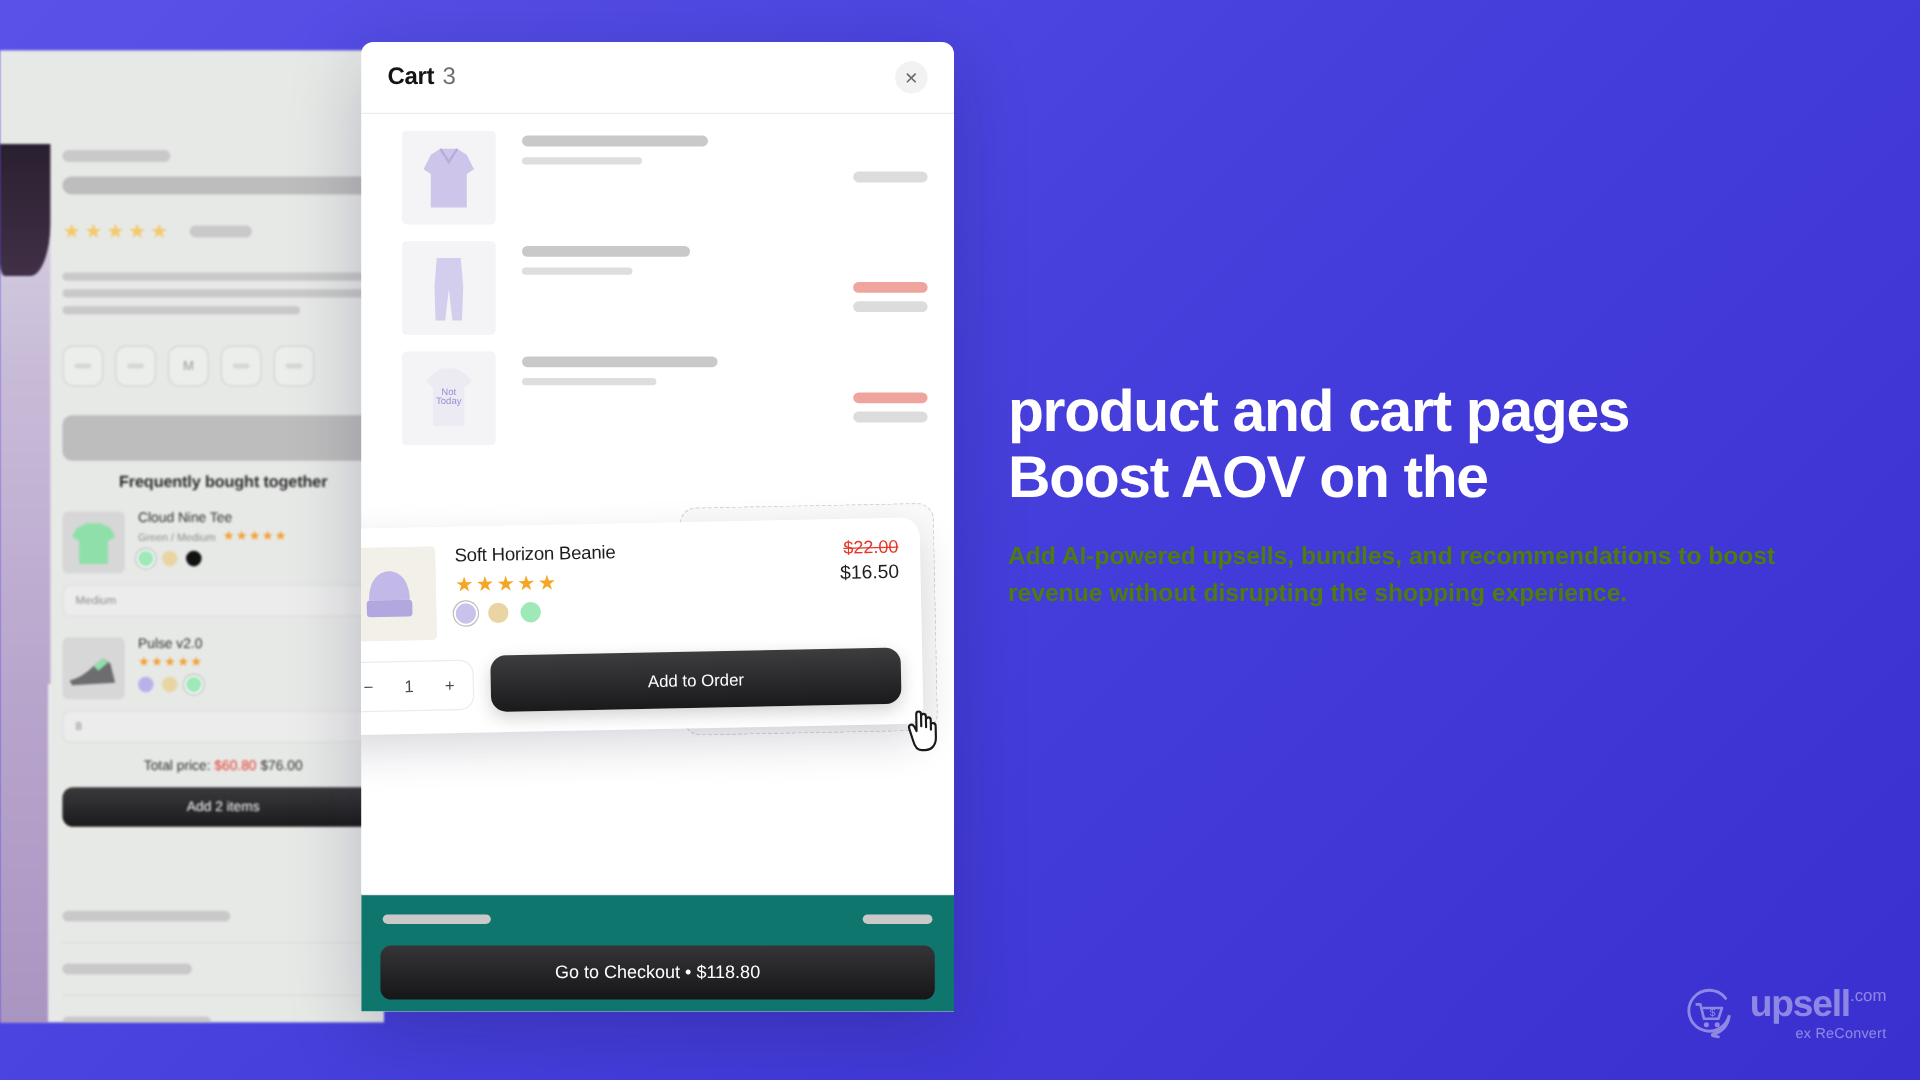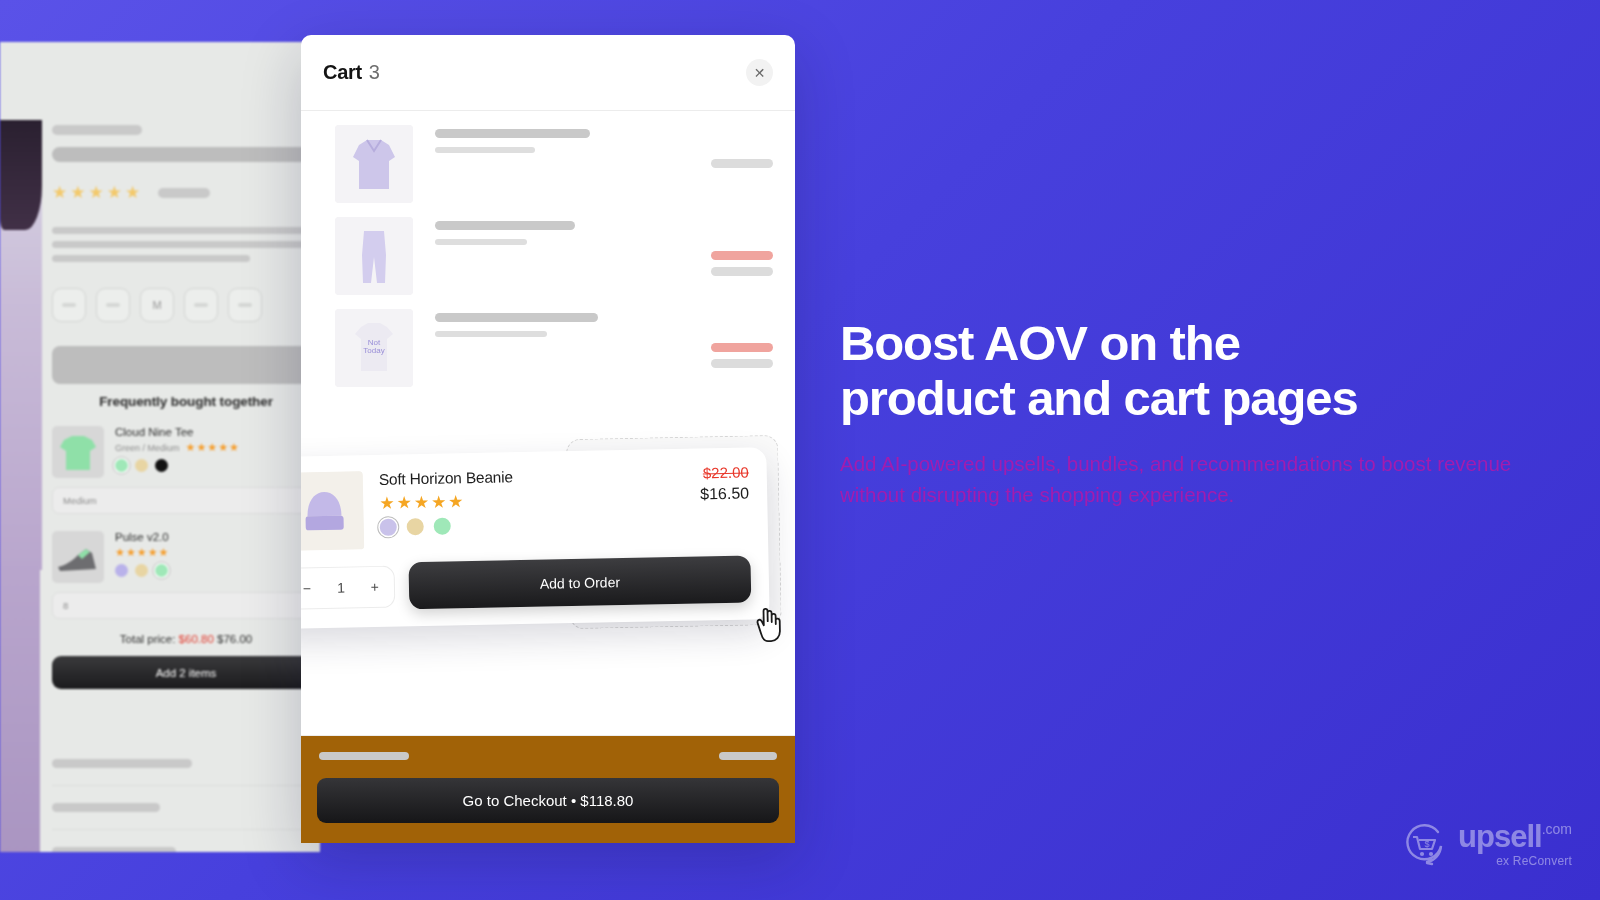--- a/index.html
+++ b/index.html
@@ -72,21 +72,21 @@
   }
   .acc-row{ border-bottom:1px solid #dadcda; height:44px; display:flex; align-items:center; }
 
   
   .cart{
     position:absolute; left:301px; top:35px; width:494px; height:808px;
     background:#fff; border-radius:10px 10px 0 0;
     box-shadow:0 18px 60px rgba(20,20,60,.22);
     overflow:hidden;
   }
-  .cart-head{ height:76px; display:flex; align-items:center; padding:0 22px; border-bottom:1px solid #ececec; }
+  .cart-head{ height:60px; display:flex; align-items:center; padding:0 22px; border-bottom:1px solid #ececec; }
   .cart-title{ font-size:20px; font-weight:700; color:#141414; letter-spacing:-.3px; }
   .cart-count{ font-size:20px; font-weight:400; color:#6e6e6e; margin-left:7px; }
   .close-btn{
     margin-left:auto; width:27px; height:27px; border-radius:50%; background:#f2f2f2;
     display:flex; align-items:center; justify-content:center; color:#6a6a6a; font-size:14px;
   }
   .cart-body{ position:relative; height:670px;padding-left:12px; }
   .cart-row{ display:flex; gap:22px; padding:14px 22px 0 22px; }
   .cart-thumb{ width:78px; height:78px; border-radius:4px; flex:none; position:relative; overflow:hidden; background:#f4f4f4; }
   .cart-lines{ flex:1; padding-top:4px; }
@@ -121,31 +121,31 @@
     font-size:14px; color:#4a4a4a;
   }
   .add-btn{
     flex:1; height:47px; border-radius:13px;
     background:linear-gradient(180deg,#3d3d40,#1a1a1c);
     color:#fff; font-size:14px; display:flex; align-items:center; justify-content:center;
     box-shadow:0 5px 14px rgba(0,0,0,.18);
   }
   .cursor{ position:absolute; right:-16px; bottom:-24px; width:36px; height:40px; }
 
-  .cart-foot{ position:absolute; left:0; bottom:0; width:100%; padding:16px 16px 20px 16px; border-top:1px solid #ededed; background:#a16207; }
+  .cart-foot{ position:absolute; left:0; bottom:0; width:100%; padding:16px 16px 10px 16px; border-top:1px solid #ededed; background:#0f766e; }
   .foot-bars{ display:flex; justify-content:space-between; margin-bottom:18px; padding:0 2px; }
   .checkout{
     height:45px; border-radius:9px; background:linear-gradient(180deg,#353538,#161618);
     color:#fff; font-size:15px; display:flex; align-items:center; justify-content:center;
   }
 
   
   .copy{ position:absolute; left:840px; top:316px; width:690px; color:#fff; }
   .headline{ font-size:49px; line-height:1.12; font-weight:700; letter-spacing:-1.1px; }
-  .subcopy{ margin-top:22px; font-size:20.5px; line-height:1.52; color:#a21caf; font-weight:400; }
+  .subcopy{ margin-top:22px; font-size:20.5px; line-height:1.52; color:#4d7c0f; font-weight:700; }
 
   .logo{ position:absolute; right:28px; bottom:32px; display:flex; align-items:center; gap:11px; opacity:.42; }
   .logo-txt{ color:#fff; }
   .logo-main{ font-size:31px; font-weight:700; letter-spacing:-1px; line-height:1; }
   .logo-dotcom{ font-size:14px; font-weight:400; }
   .logo-sub{ font-size:12px; text-align:right; letter-spacing:.2px; margin-top:2px; }
 </style>
 </head>
 <body>
 
@@ -387,22 +387,22 @@
     <div class="foot-bars">
       <div class="sk" style="width:90px;height:8px;"></div>
       <div class="sk" style="width:58px;height:8px;"></div>
     </div>
     <div class="checkout">Go to Checkout • $118.80</div>
   </div>
 </div>
 
 <div class="copy">
   <div class="headline">
+    <div>product and cart pages</div>
     <div>Boost AOV on the</div>
-    <div>product and cart pages</div>
   </div>
   <div class="subcopy">Add AI-powered upsells, bundles, and recommendations to boost revenue without disrupting the shopping experience.</div>
 </div>
 
 <div class="logo">
   <svg width="46" height="46" viewBox="0 0 46 46">
     <path d="M37 10 A17 17 0 1 0 40 24 A17 17 0 0 1 26 40" fill="none" stroke="#fff" stroke-width="2.4" stroke-linecap="round"></path>
     <path d="M30 37 l-4 4 l5 1" fill="none" stroke="#fff" stroke-width="2.4" stroke-linecap="round" stroke-linejoin="round"></path>
     <path d="M12 15 h4 l3 12 h12 l3 -9 h-16" fill="none" stroke="#fff" stroke-width="2.2" stroke-linejoin="round"></path>
     <circle cx="21" cy="32" r="2.1" fill="#fff"></circle>

